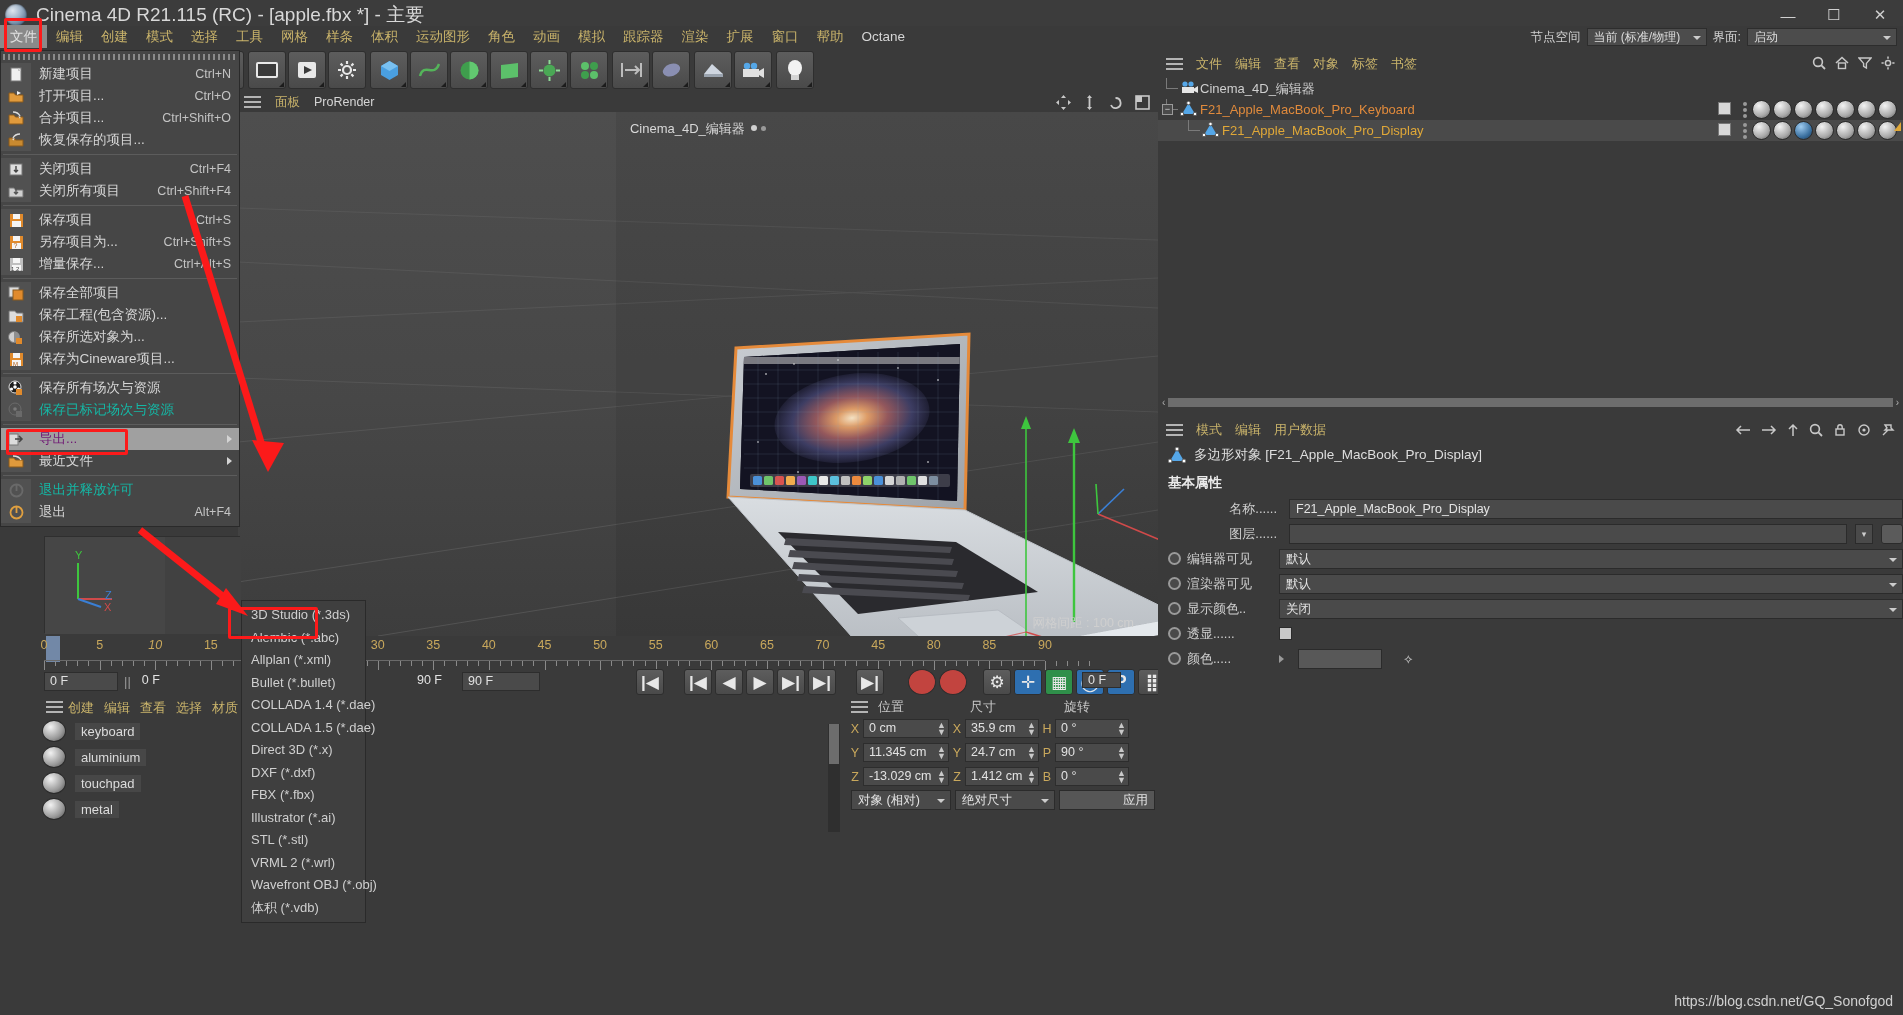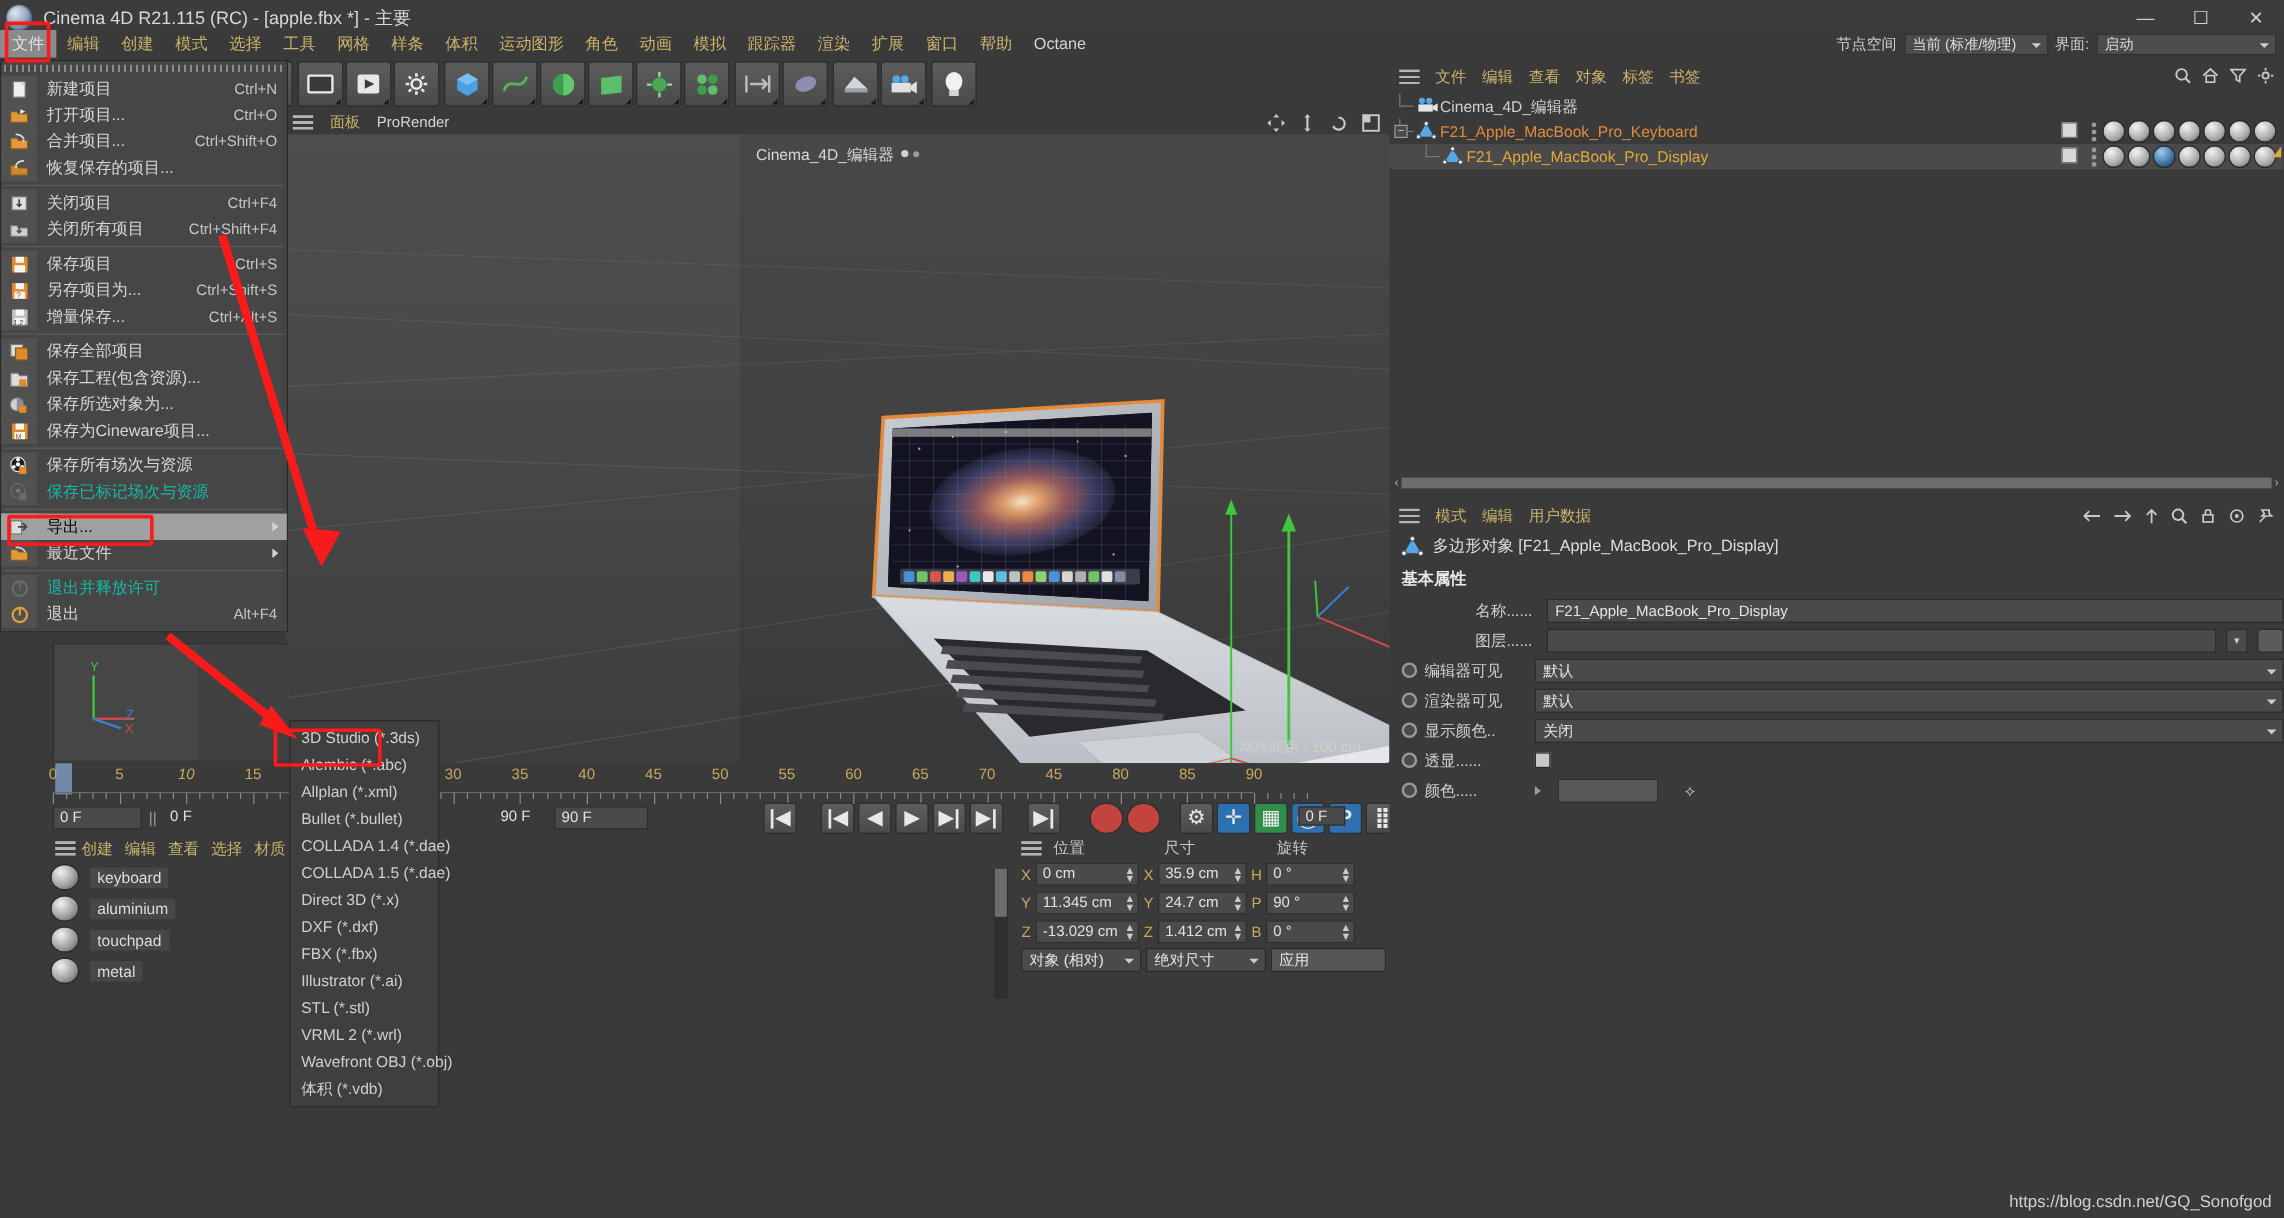--- a/index.html
+++ b/index.html
@@ -6,21 +6,21 @@
   html,body { width:1903px; height:1015px; overflow:hidden; background:#3a3a3a;
     font-family:"Liberation Sans","DejaVu Sans",sans-serif; }
   body { position:relative; color:#c8c8c8; font-size:13px; }
 
   
   #titlebar { position:absolute; left:0; top:0; width:1903px; height:30px;
     background:#3c3c3c; display:flex; align-items:center; }
   #titlebar .logo { width:22px; height:22px; margin-left:5px; border-radius:50%;
     background:radial-gradient(circle at 35% 30%, #dfe6ee 0%, #9fb3c8 40%, #2b4a6b 100%);
     box-shadow:inset 0 0 2px #111; flex:none; }
-  #titlebar .ttl { margin-left:9px; font-size:15px; color:#d8d8d8; white-space:nowrap;text-align:center; }
+  #titlebar .ttl { margin-left:9px; font-size:19px; color:#d8d8d8; white-space:nowrap;text-align:center; }
   #winbtns { position:absolute; right:0; top:0; height:30px; display:flex; }
   #winbtns div { width:46px; height:30px; display:flex; align-items:center;
     justify-content:center; color:#d0d0d0; font-size:15px; }
 
   
   #menubar { position:absolute; left:0; top:26px; width:1903px; height:22px;
     background:#3a3a3a; display:flex; align-items:center; }
   #menubar .mi { padding:2px 9px; color:#c9b36a; font-size:13.5px; line-height:18px; white-space:nowrap;}
   #menubar .mi.first { color:#e0e0e0; background:#8a8a8a; padding:3px 10px; }
   #menubar .mi.plain { color:#d5d5d5; }
@@ -120,21 +120,21 @@
     margin:0 2px 3px 2px;}
   .fmi { display:flex; align-items:center; height:22px; position:relative; }
   .fmi .ico { width:30px; height:22px; background:#515151; display:flex; align-items:center;
     justify-content:center; flex:none; }
   .fmi .lbl { margin-left:8px; font-size:13.5px; color:#d6d6d6; }
   .fmi .lbl.dis { color:#14b8a6;text-align:center; }
   .fmi .key { position:absolute; right:8px; font-size:12.5px; color:#c4c4c4; }
   .fmi .arw { position:absolute; right:7px; width:0;height:0;
     border-top:4px solid transparent;border-bottom:4px solid transparent;border-left:5px solid #d4d4d4;}
   .fmi.hl { background:#a0a0a0; }
-  .fmi.hl .lbl, .fmi.hl .key { color:#000000; }
+  .fmi.hl .lbl, .fmi.hl .key { color:#701a75; }
   .fmi.hl .ico { background:#a0a0a0; }
   .fsep { height:1px; background:#5c5c5c; margin:3px 2px; }
 
   
   #exportmenu { position:absolute; left:241px; top:600px; width:125px; background:#3f3f3f;
     border:1px solid #2a2a2a; z-index:45; padding:3px 0;}
   #exportmenu .emi { height:22.5px; line-height:22.5px; padding-left:9px; font-size:13px; color:#cfcfcf;
     white-space:nowrap;}
 
   
@@ -700,21 +700,21 @@
         <span class="cfield" style="width: 86px;"><span>-13.029 cm</span><span class="sp">▲<br>▼</span></span>
         <span class="cax">Z</span>
         <span class="cfield" style="width: 74px;"><span>1.412 cm</span><span class="sp">▲<br>▼</span></span>
         <span class="cax">B</span>
         <span class="cfield" style="width: 74px;"><span>0 °</span><span class="sp">▲<br>▼</span></span>
       </div>
     </div>
   <div id="coords-foot">
     <span class="adrop" style="width:100px">对象 (相对)</span>
     <span class="adrop" style="width:100px">绝对尺寸</span>
-    <span class="afield" style="width:96px;text-align:left;background:#565656">应用</span>
+    <span class="afield" style="width:96px;text-align:right;background:#565656">应用</span>
   </div>
 </div>
 
 <div id="objmgr">
   <div id="objmgr-menu">
     <span class="burger"></span>
   <span class="om">文件</span>
       <span class="om">编辑</span>
       <span class="om">查看</span>
       <span class="om">对象</span>

